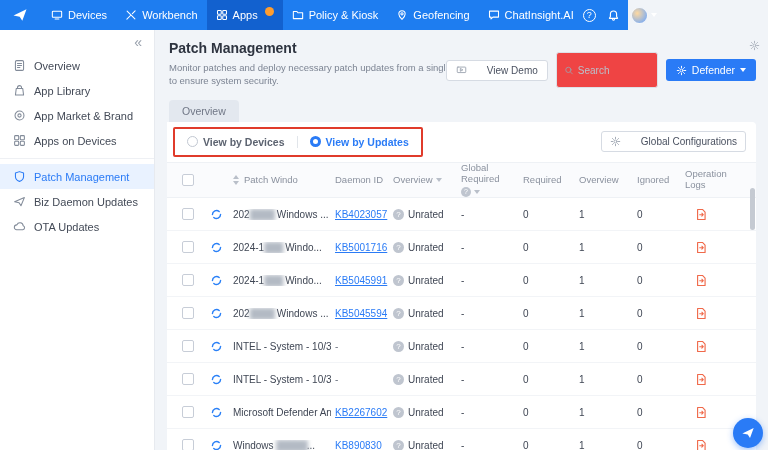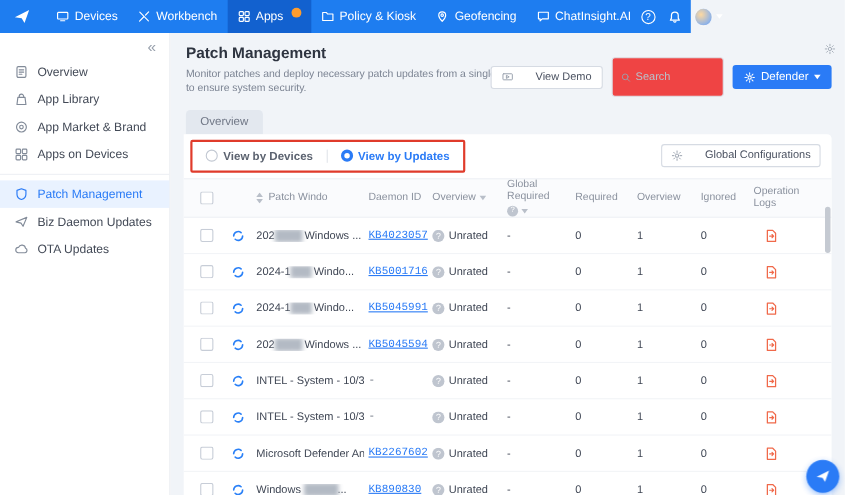--- a/index.html
+++ b/index.html
@@ -70,21 +70,21 @@
   .tg { display:grid; grid-template-columns:30px 26px 102px 58px 68px 62px 56px 58px 48px 60px;
         align-items:center; padding-left:6px; }
   .thead { background:#fafbfd; border-top:1px solid #eef1f5; border-bottom:1px solid #eef1f5;
            min-height:30px; font-size:9.5px; color:#8a919e; }
   .thead .cell { display:flex; align-items:center; gap:3px; flex-wrap:wrap; white-space:normal; line-height:1.15; }
   .trow { height:33px; border-bottom:1px solid #f2f4f7; font-size:10px; color:#3f4654; }
   .cell { padding:0 4px; overflow:hidden; white-space:nowrap; }
   .center { display:flex; justify-content:center; }
   .cb { width:12px; height:12px; border:1px solid #c7cdd7; border-radius:2px; background:#fff; display:inline-block; cursor:pointer; }
   .blurred { filter:blur(2px); color:#b3bac4; letter-spacing:-1px; }
-  .plink { color:#2a7bf6; text-decoration:underline; cursor:pointer;font-family:Liberation Mono, monospace; }
+  .plink { color:#2a7bf6; text-decoration:underline; cursor:pointer; }
   .plink.plain { color:#6d7481; text-decoration:none; cursor:default; }
   .sev { display:flex; align-items:center; gap:4px; }
   .qbadge { width:11px; height:11px; border-radius:50%; background:#bfc5cf; color:#fff; font-size:8px;
             display:inline-flex; align-items:center; justify-content:center; flex:none; }
   .qbadge.small { width:10px; height:10px; font-size:7px; }
   .sortwrap { display:inline-flex; flex-direction:column; gap:2px; margin-right:2px; cursor:pointer; }
   .tri-up { width:0; height:0; border-left:3.5px solid transparent; border-right:3.5px solid transparent; border-bottom:4px solid #b9bfc9; }
   .tri-down { width:0; height:0; border-left:3.5px solid transparent; border-right:3.5px solid transparent; border-top:4px solid #b9bfc9; cursor:pointer; }
   .logs { display:flex; padding-left:14px; }
   .sync svg *, .ops svg * { fill:none; stroke-linecap:round; stroke-linejoin:round; }

